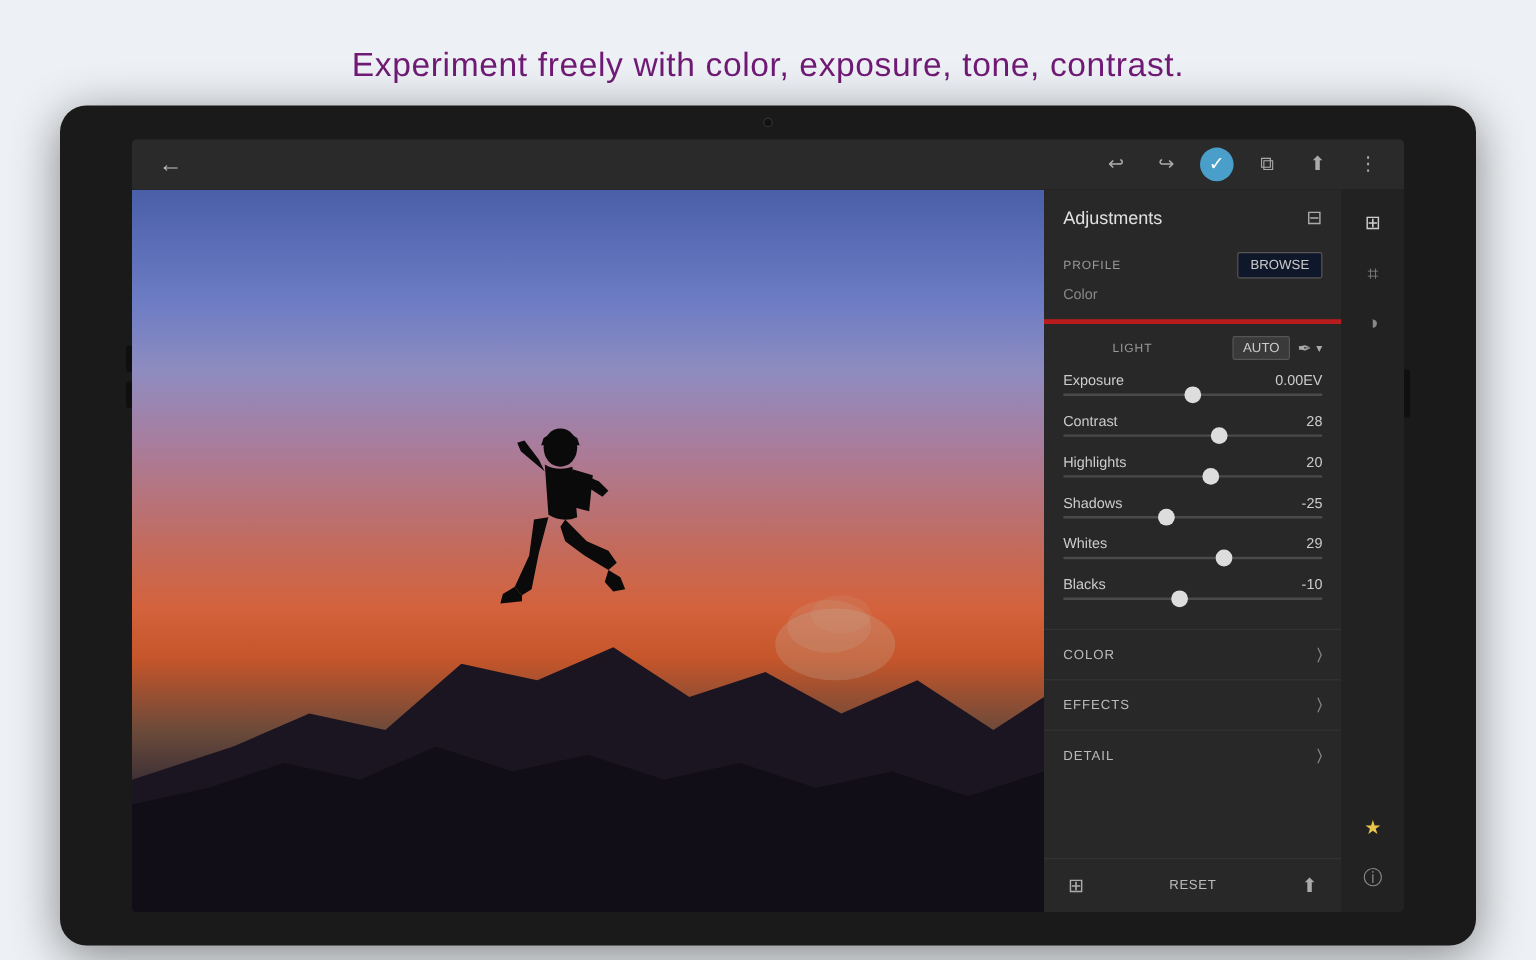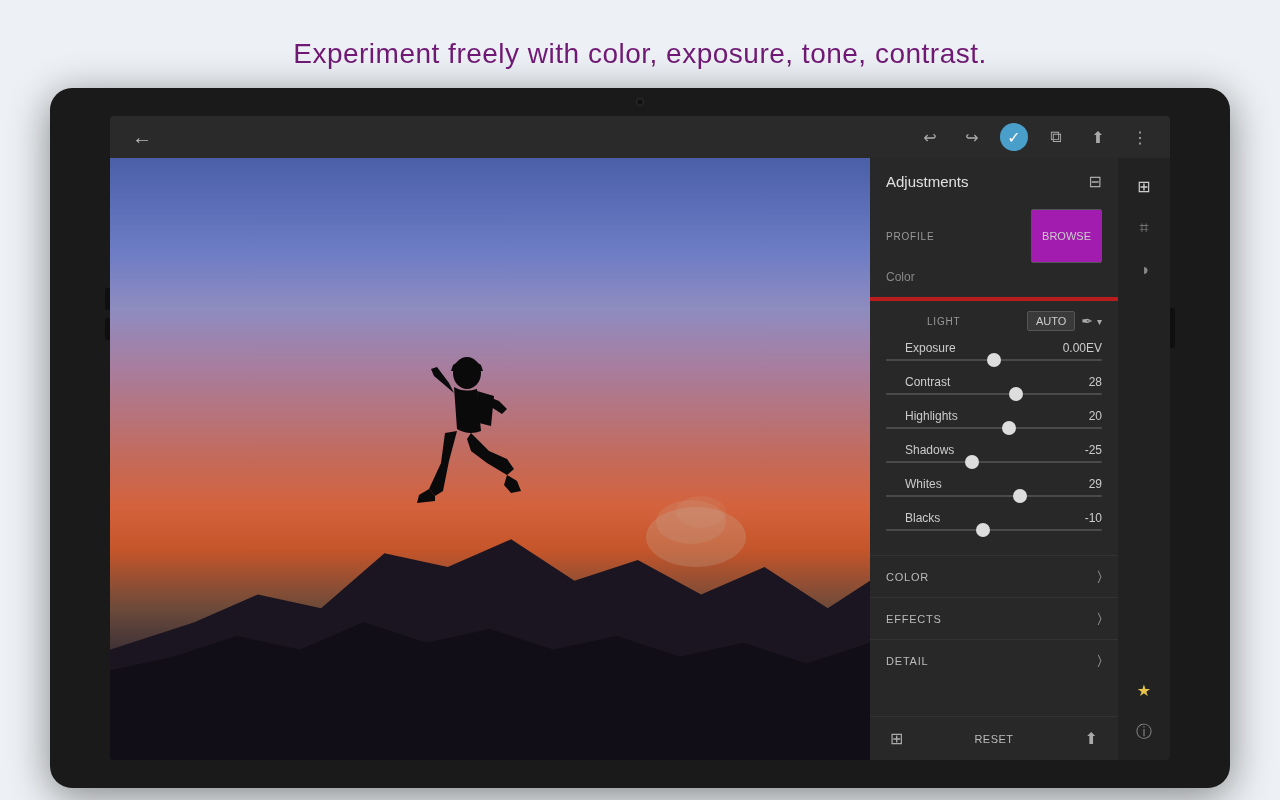--- a/index.html
+++ b/index.html
@@ -217,25 +217,25 @@
     }
 
     .profile-label {
       color: #999;
       font-size: 10px;
       letter-spacing: 0.8px;
       text-transform: uppercase;
     }
 
     .browse-btn {
-      background: #a21caf;
+      background: #0f172a;
       border: 1px solid #555;
       color: #ccc;
       font-size: 11px;
-      padding: 20px 10px;
+      padding: 4px 10px;
       border-radius: 2px;
       cursor: pointer;
     }
 
     .profile-value {
       color: #888;
       font-size: 12px;
     }
 
     
@@ -282,21 +282,20 @@
 
     
     .slider-row {
       margin-bottom: 14px;
     }
 
     .slider-label-row {
       display: flex;
       justify-content: space-between;
       margin-bottom: 4px;
-      margin-left: 19px;
     }
 
     .slider-label {
       color: #ccc;
       font-size: 12px;
     }
 
     .slider-value {
       color: #ccc;
       font-size: 12px;

